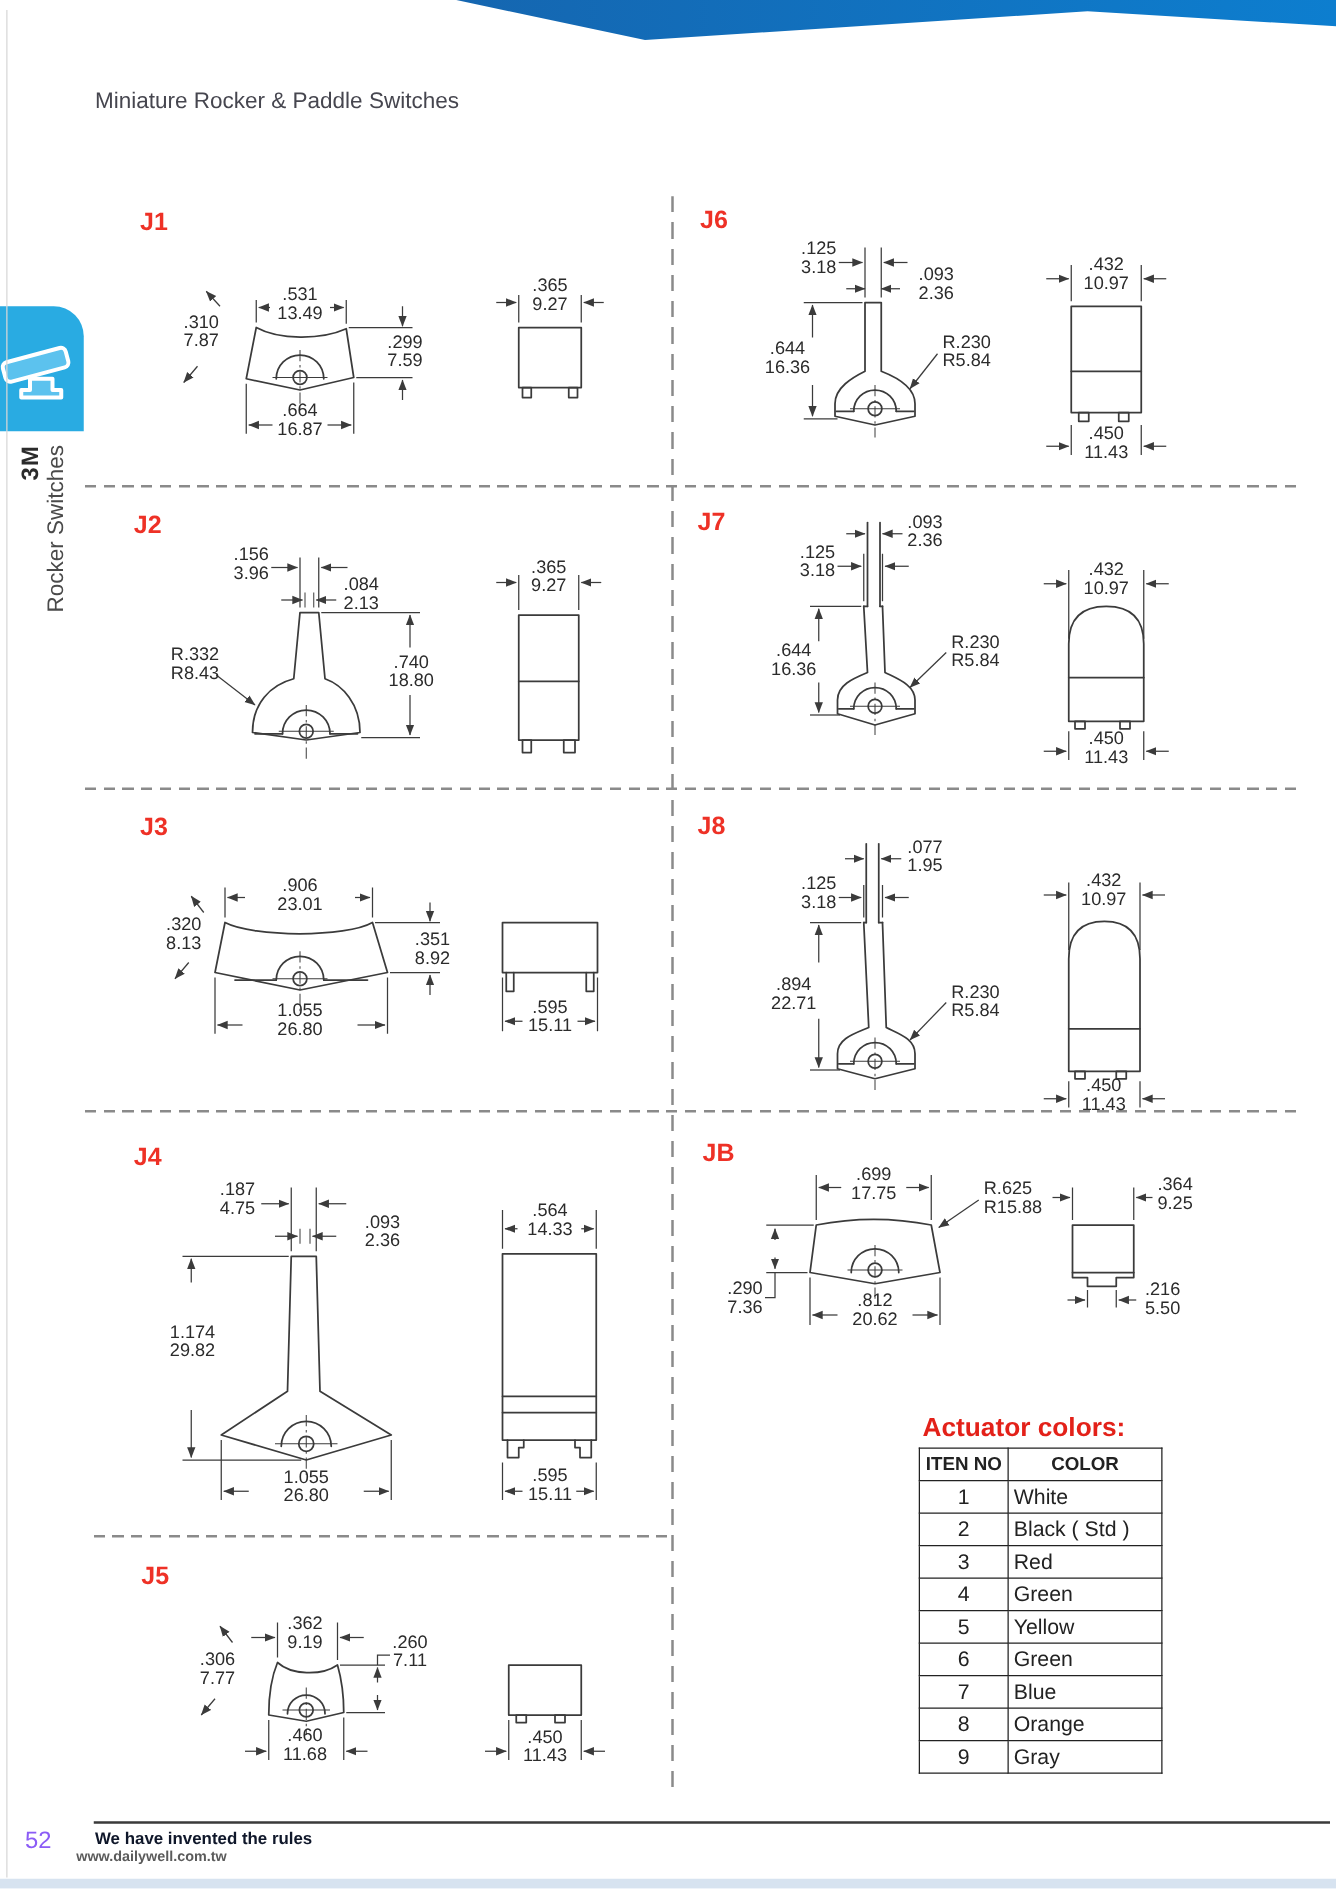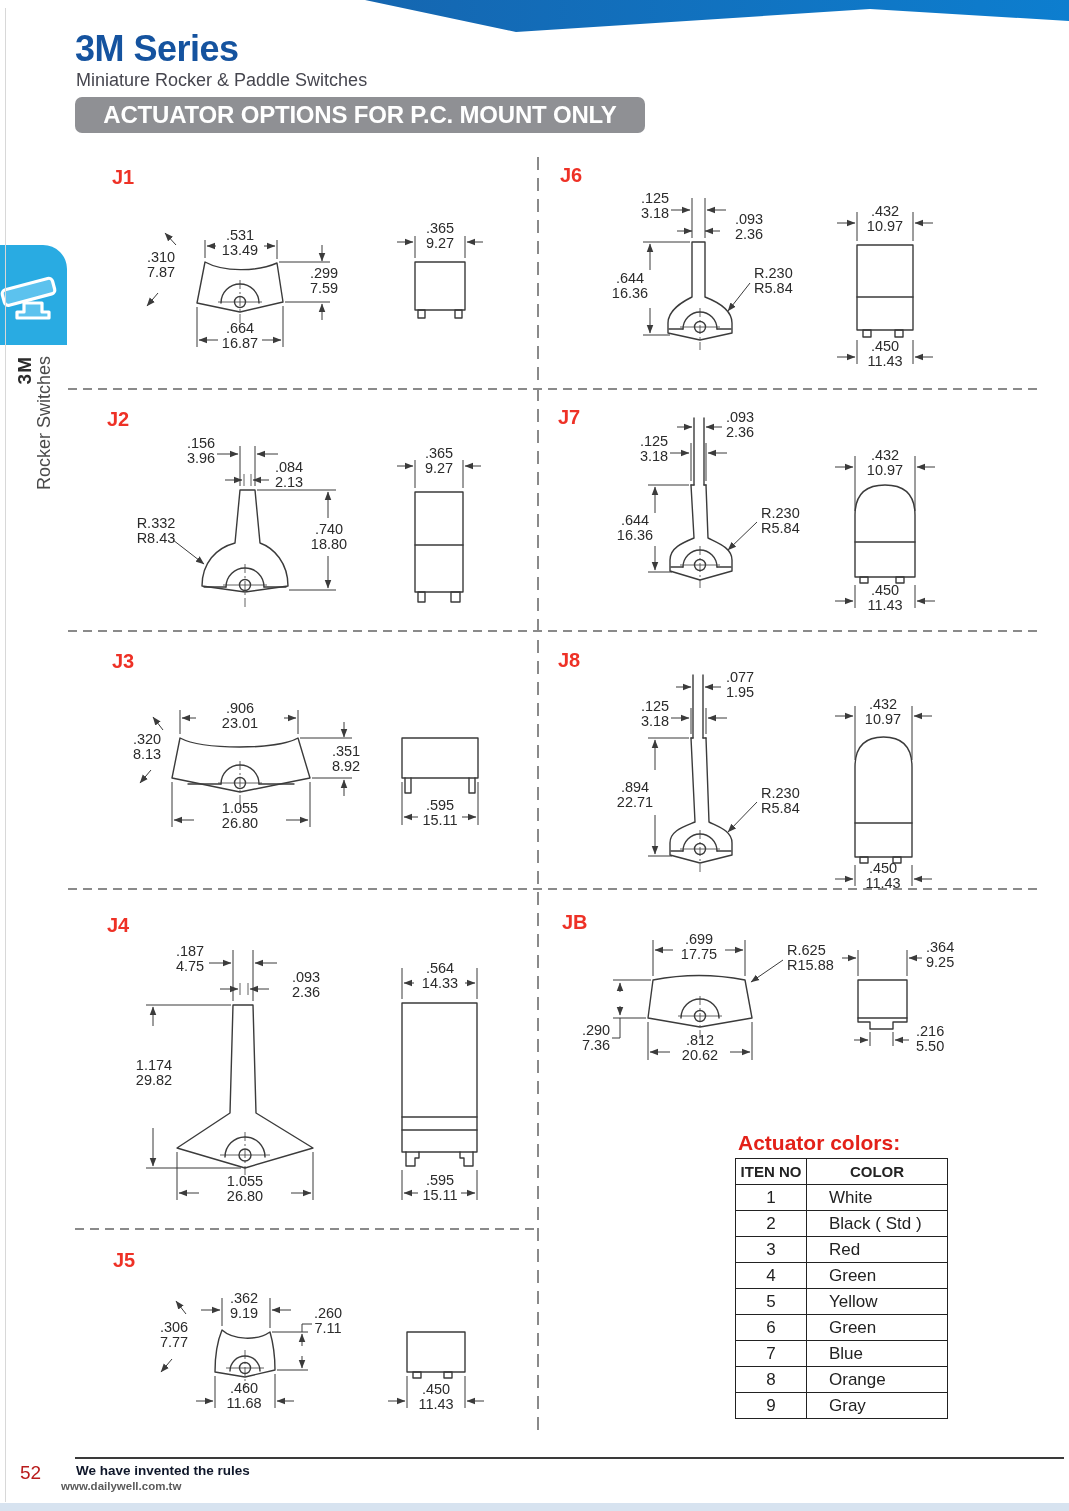--- a/index.html
+++ b/index.html
@@ -28,48 +28,46 @@
   .s{stroke:#3b3b3b;stroke-width:1.4;fill:none;stroke-linejoin:round;stroke-linecap:round;}
   .d{stroke:#3b3b3b;stroke-width:1;fill:none;}
   .c{stroke:#3b3b3b;stroke-width:0.8;fill:none;stroke-dasharray:9 3 2 3;}
   .t{stroke:#3b3b3b;stroke-width:0.8;fill:none;}
   
   #colors-title{position:absolute;left:738px;top:1131px;font-size:21px;font-weight:bold;color:#e32119;}
   #colors-table{position:absolute;left:735px;top:1158px;border-collapse:collapse;border-radius:23px;}
   #colors-table th,#colors-table td{border:1.6px solid #222;height:25px;padding:0;}
   #colors-table th{font-size:15px;font-weight:bold;color:#222;text-align:center;}
   #colors-table td.no{width:70px;font-size:17px;text-align:center;color:#222;}
-  #colors-table td.cn{width:118px;font-size:17px;text-align:left;padding-left:22px;color:#222;}
+  #colors-table td.cn{width:118px;font-size:17px;text-align:left;padding-left:4px;color:#222;}
   #colors-note{position:absolute;left:736px;top:1416px;font-size:12.5px;color:#222;line-height:16px;}
   #colors-note .l2{padding-left:9px;}
   
   #footline{position:absolute;left:75px;top:1457px;width:989px;height:2px;background:#3a3a3a;}
-  #pageno{position:absolute;left:20px;top:1462px;font-size:19px;color:#b91c1c;}
+  #pageno{position:absolute;left:20px;top:1462px;font-size:19px;color:#8b5cf6;}
   #slogan{position:absolute;left:76px;top:1463px;font-size:13.5px;font-weight:bold;color:#0f172a;}
   #siteurl{position:absolute;left:61px;top:1480px;font-size:11.5px;font-weight:bold;color:#5b5b5b;}
   #bottomstrip{position:absolute;left:0;top:1503px;width:1069px;height:8px;background:#d7e3f0;}
 </style>
 </head>
 <body>
 
 <div id="page">
 
   <svg id="topribbon" viewBox="0 0 1069 40">
     <defs>
       <linearGradient id="rb" x1="0" y1="0" x2="1" y2="0">
         <stop offset="0" stop-color="#1566b0"></stop>
           <stop offset="1" stop-color="#0d7ecf"></stop>
       </linearGradient>
     </defs>
     <polygon points="365,0 1069,0 1069,21 870,9 516,32" fill="url(#rb)"></polygon>
   </svg>
 
-  <div id="title">3M Series</div>
   <div id="subtitle">Miniature Rocker &amp; Paddle Switches</div>
-  <div id="banner">ACTUATOR OPTIONS FOR P.C. MOUNT ONLY</div>
 
   <div id="sidetab">
     <svg width="67" height="100" viewBox="0 0 67 100">
       <g transform="translate(33,56)" stroke="#fff" stroke-width="3.2" fill="#5cc2ee" stroke-linejoin="round">
         <path d="M-9,2 h18 v9 h7 v6 h-32 v-6 h7 z"></path>
         <rect x="-28" y="-18" width="52" height="16" rx="4" transform="rotate(-15)"></rect>
       </g>
     </svg>
   </div>
   <div id="v3m" class="vtext">3M</div>

